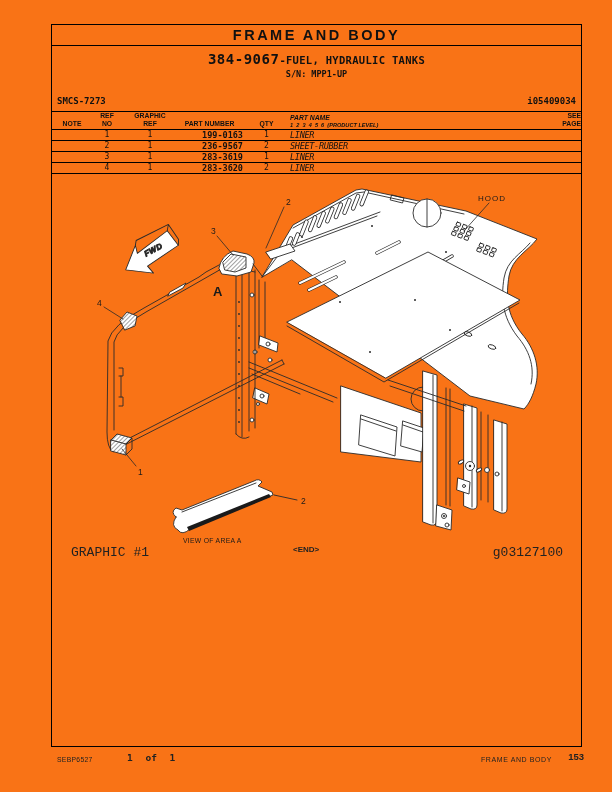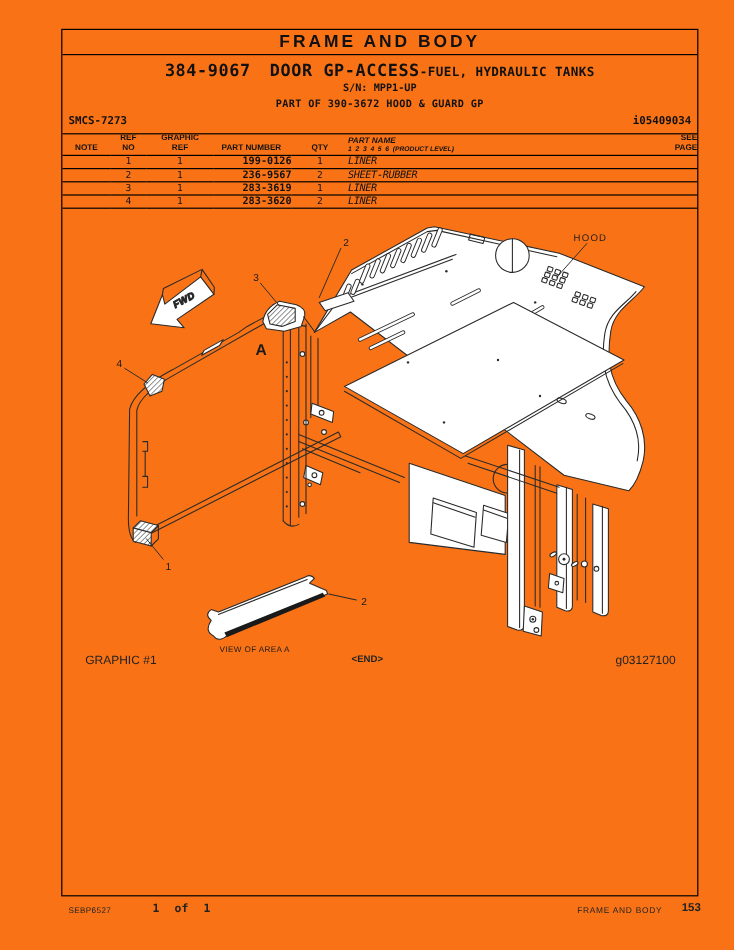--- a/index.html
+++ b/index.html
@@ -37,21 +37,21 @@
   .c-qty{width:47px;text-align:center;}
   .c-name{width:240px;text-align:left;font-style:italic;}
   .c-see{text-align:right;}
   td.c-pnum{font-weight:bold;font-size:8.5px;padding-right:4px;}
   td.c-ref,td.c-gref,td.c-qty{font-size:8px;}
   td.c-name{font-size:8.5px;padding-left:18px;letter-spacing:-.3px;}
   th.c-pnum .h-small{text-align:center;padding-right:2px;}
   th.c-name{text-align:left;padding-left:18px;}
   th.c-see{padding-right:12px;}
 
-  .bottom-caption{position:absolute;font-family:Liberation Sans, sans-serif;font-size:10px;color:#222;}
+  .bottom-caption{position:absolute;font-family:Liberation Mono, monospace;font-size:13px;color:#222;}
   .cap-graphic{left:19px;top:520px;}
   .cap-end{left:241px;top:520px;font-family:Liberation Sans, sans-serif;font-weight:bold;font-size:8px;}
   .cap-gid{right:18px;top:520px;}
 
   .footer-item{position:absolute;color:#222;}
   .f-pub{left:57px;top:756px;font-family:"Liberation Sans",sans-serif;font-size:6.8px;letter-spacing:.3px;}
   .f-sheet{left:127px;top:752px;font-weight:bold;font-size:9.5px;word-spacing:7px;}
   .f-sec{right:60px;top:756px;font-family:"Liberation Sans",sans-serif;font-size:7px;letter-spacing:.6px;}
   .f-page{right:28px;top:751px;font-family:"Liberation Sans",sans-serif;font-weight:bold;font-size:9.5px;}
 
@@ -70,25 +70,23 @@
 
   <div class="border-box">
 
     <div class="title-bar">
       <span>FRAME AND BODY</span>
     </div>
 
     <div class="hdr">
       <div class="hdr-line1">
         <span class="pn">384-9067</span>
-        <span class="ttl">DOOR GP-ACCESS</span>
         <span class="ttl-suffix">-FUEL, HYDRAULIC TANKS</span>
       </div>
       <div class="hdr-line2">S/N: MPP1-UP</div>
-      <div class="hdr-line3">PART OF 390-3672 HOOD &amp; GUARD GP</div>
     </div>
 
     <div class="smcs-row">
       <span>SMCS-7273</span>
       <span>i05409034</span>
     </div>
     <div class="rule"></div>
 
     <table class="parts">
       <thead>
@@ -118,21 +116,21 @@
               <div class="h-small">SEE</div>
               <div class="h-small">PAGE</div>
             </th>
         </tr>
       </thead>
       <tbody>
         <tr>
           <td class="c-note"></td>
           <td class="c-ref">1</td>
           <td class="c-gref">1</td>
-          <td class="c-pnum">199-0126</td>
+          <td class="c-pnum">199-0163</td>
           <td class="c-qty">1</td>
           <td class="c-name">LINER</td>
           <td class="c-see"></td>
         </tr>
         <tr>
           <td class="c-note"></td>
           <td class="c-ref">2</td>
           <td class="c-gref">1</td>
           <td class="c-pnum">236-9567</td>
           <td class="c-qty">2</td>

